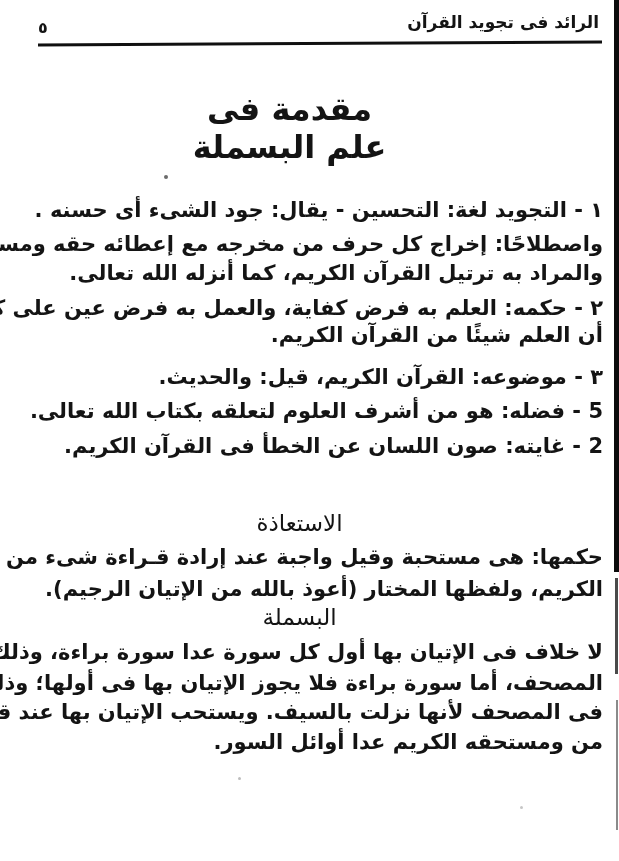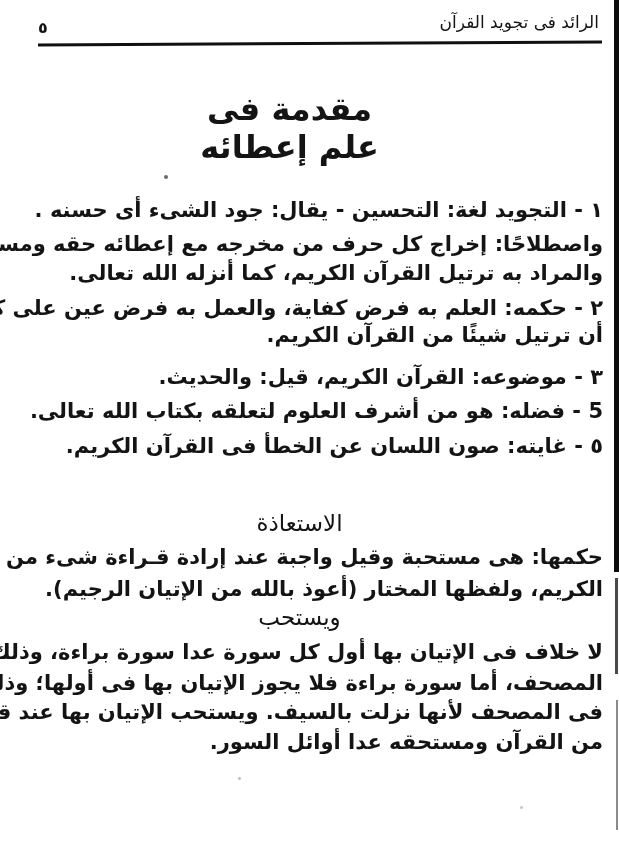--- a/index.html
+++ b/index.html
@@ -8,21 +8,21 @@
     width: 619px;
     height: 861px;
     background: #ffffff;
     overflow: hidden;
     font-family: "DejaVu Sans", sans-serif;
     color: #141414;
     direction: rtl;
   }
   .hdr-title {
     position: absolute; top: 12px; right: 20px;
-    font-size: 17px; font-weight: 400; letter-spacing: 0px;
+    font-size: 17px; font-weight: 700; letter-spacing: 0px;
     white-space: nowrap;
   }
   .page-num {
     position: absolute; top: 18px; left: 38px;
     font-size: 16px; font-weight: 700;
   }
   .hdr-rule {
     position: absolute; top: 42px; left: 38px; width: 564px; height: 3px;
     background: #101010; transform: rotate(-0.3deg);
   }
@@ -57,43 +57,43 @@
 <body>
 
 <div class="page">
 
   <div class="hdr-title">الرائد فى تجويد القرآن</div>
   <div class="page-num">٥</div>
   <div class="hdr-rule"></div>
 
   <div class="main-title">
     <div>مقدمة فى</div>
-    <div>علم إعطائه</div>
+    <div>علم البسملة</div>
   </div>
 
   <div class="bline" style="top:195px">١ - التجويد لغة: التحسين - يقال: جود الشىء أى حسنه .</div>
   <div class="bline" style="top:229px">واصطلاحًا: إخراج كل حرف من مخرجه مع إعطائه حقه ومستحقه</div>
   <div class="bline" style="top:258px">والمراد به ترتيل القرآن الكريم، كما أنزله الله تعالى.</div>
   <div class="bline" style="top:293px">٢ - حكمه: العلم به فرض كفاية، والعمل به فرض عين على كل من يريد</div>
-  <div class="bline" style="top:320px">أن ترتيل شيئًا من القرآن الكريم.</div>
+  <div class="bline" style="top:320px">أن العلم شيئًا من القرآن الكريم.</div>
   <div class="bline" style="top:362px">٣ - موضوعه: القرآن الكريم، قيل: والحديث.</div>
   <div class="bline" style="top:396px">5 - فضله: هو من أشرف العلوم لتعلقه بكتاب الله تعالى.</div>
-  <div class="bline" style="top:431px">٥ - غايته: صون اللسان عن الخطأ فى القرآن الكريم.</div>
+  <div class="bline" style="top:431px">2 - غايته: صون اللسان عن الخطأ فى القرآن الكريم.</div>
 
   <div class="sec-heading" style="top:507px">الاستعاذة</div>
   <div class="bline" style="top:542px">
     <span class="u-label">حكمها</span><span>: هى مستحبة وقيل واجبة عند إرادة قـراءة شىء من القـرآن</span>
   </div>
   <div class="bline" style="top:574px">الكريم، ولفظها المختار (أعوذ بالله من الإتيان الرجيم).</div>
 
-  <div class="sec-heading" style="top:601px">ويستحب</div>
+  <div class="sec-heading" style="top:601px">البسملة</div>
   <div class="bline" style="top:637px">لا خلاف فى الإتيان بها أول كل سورة عدا سورة براءة، وذلك لكتابتها فى</div>
   <div class="bline" style="top:668px">المصحف، أما سورة براءة فلا يجوز الإتيان بها فى أولها؛ وذلك لعدم كتابتها</div>
   <div class="bline" style="top:697px">فى المصحف لأنها نزلت بالسيف. ويستحب الإتيان بها عند قـراءة أى جزء</div>
-  <div class="bline" style="top:727px">من القرآن ومستحقه عدا أوائل السور.</div>
+  <div class="bline" style="top:727px">من ومستحقه الكريم عدا أوائل السور.</div>
 
   <div class="scan-edge-a"></div>
   <div class="scan-edge-b"></div>
   <div class="scan-edge-c"></div>
   <div class="speck speck-1"></div>
   <div class="speck speck-2"></div>
   <div class="speck speck-3"></div>
 
 </div>
 

